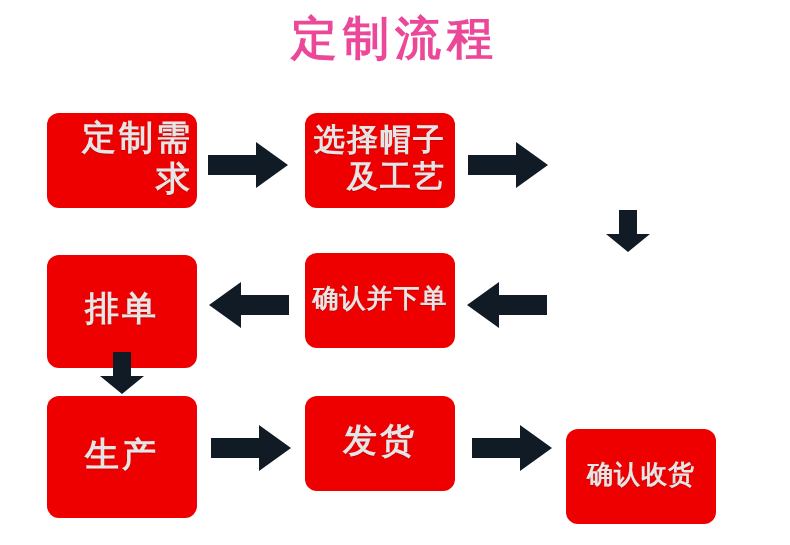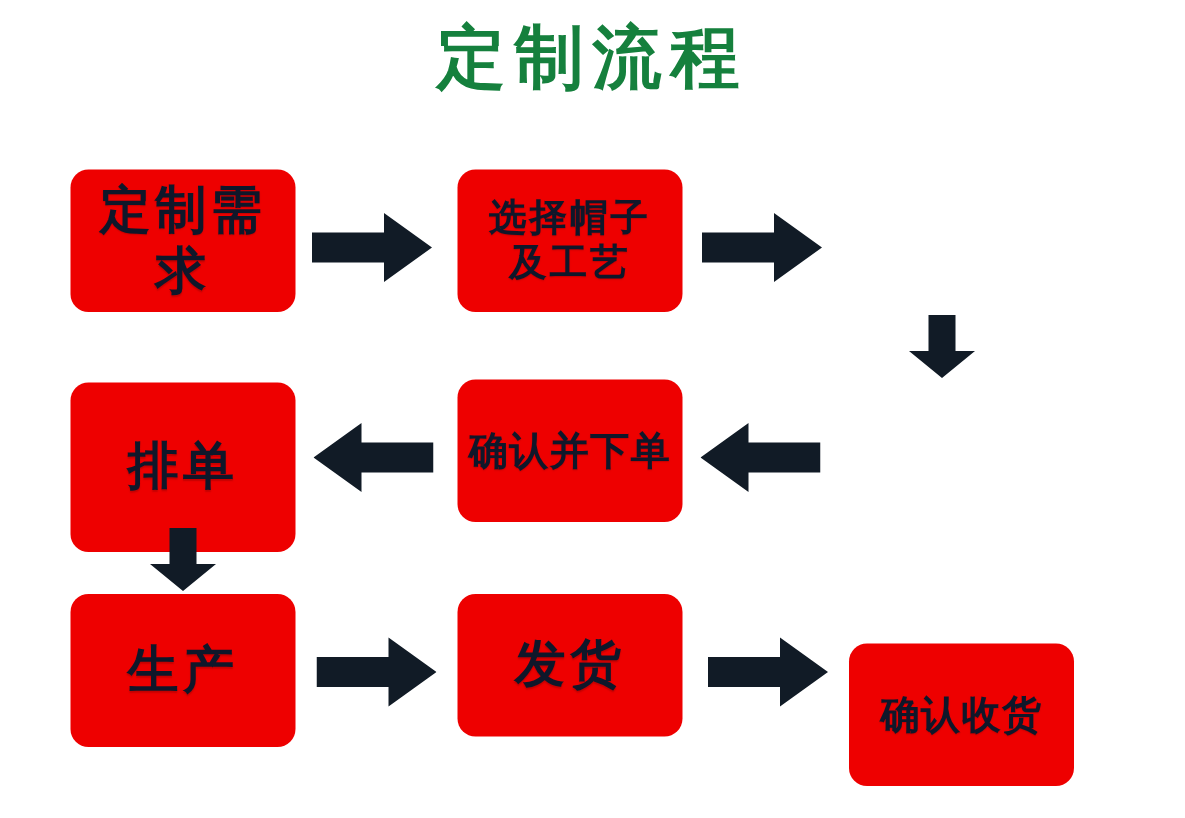--- a/index.html
+++ b/index.html
@@ -22,48 +22,48 @@
   #title {
     position: absolute;
     left: 0;
     top: 8px;
     width: 790px;
     text-align: center;
     font-family: "DejaVu Serif", "Liberation Serif", serif;
     font-size: 46px;
     font-weight: 700;
     letter-spacing: 6px;
-    color: #15803d;
+    color: #ec4899;
     line-height: 60px;
     white-space: nowrap;
   }
 
   
   .node {
     position: absolute;
     background: #ee0000;
     border-radius: 12px;
     display: flex;
     align-items: center;
     justify-content: center;
     box-sizing: border-box;
     padding: 2px 4px;
   }
   .node .label {
-    color: #0f172a;
-    font-family: Liberation Sans, sans-serif;
+    color: #e5e5e5;
+    font-family: Liberation Mono, monospace;
     font-weight: 700;
-    text-align: center;
+    text-align: right;
     line-height: 1.18;
     letter-spacing: 2px;
     white-space: pre-line;
     text-shadow: 0 1px 1px rgba(120,0,0,0.35);
   }
   .sz-lg .label { font-size: 34px; letter-spacing: 3px; }
-  .sz-md .label { font-size: 25px; letter-spacing: 2px; }
+  .sz-md .label { font-size: 31px; letter-spacing: 2px; }
   .sz-sm .label { font-size: 26px; letter-spacing: 1px; }
   .sz-xs .label { font-size: 22px; letter-spacing: 0px; }
 
   
   .arrow {
     position: absolute;
   }
   .arrow svg { display: block; }
 </style>
 </head>
@@ -121,21 +121,21 @@
     </svg>
   </div>
 
 
   <div class="arrow" style="left:98px; top:352px;">
     <svg width="48" height="42" viewBox="0 0 48 42">
       <polygon points="15,0 33,0 33,24 46,24 24,42 2,24 15,24" fill="#111b26"></polygon>
     </svg>
   </div>
 
-  <div class="node sz-lg" style="left:47px; top:396px; width:150px; height:102px;">
+  <div class="node sz-lg" style="left:47px; top:396px; width:150px; height:122px;">
     <span class="label">生产</span>
   </div>
 
   <div class="arrow" style="left:211px; top:423px;">
     <svg width="80" height="50" viewBox="0 0 80 50">
       <polygon points="0,15 48,15 48,2 80,25 48,48 48,35 0,35" fill="#111b26"></polygon>
     </svg>
   </div>
 
   <div class="node sz-lg" style="left:305px; top:396px; width:150px; height:95px;">

